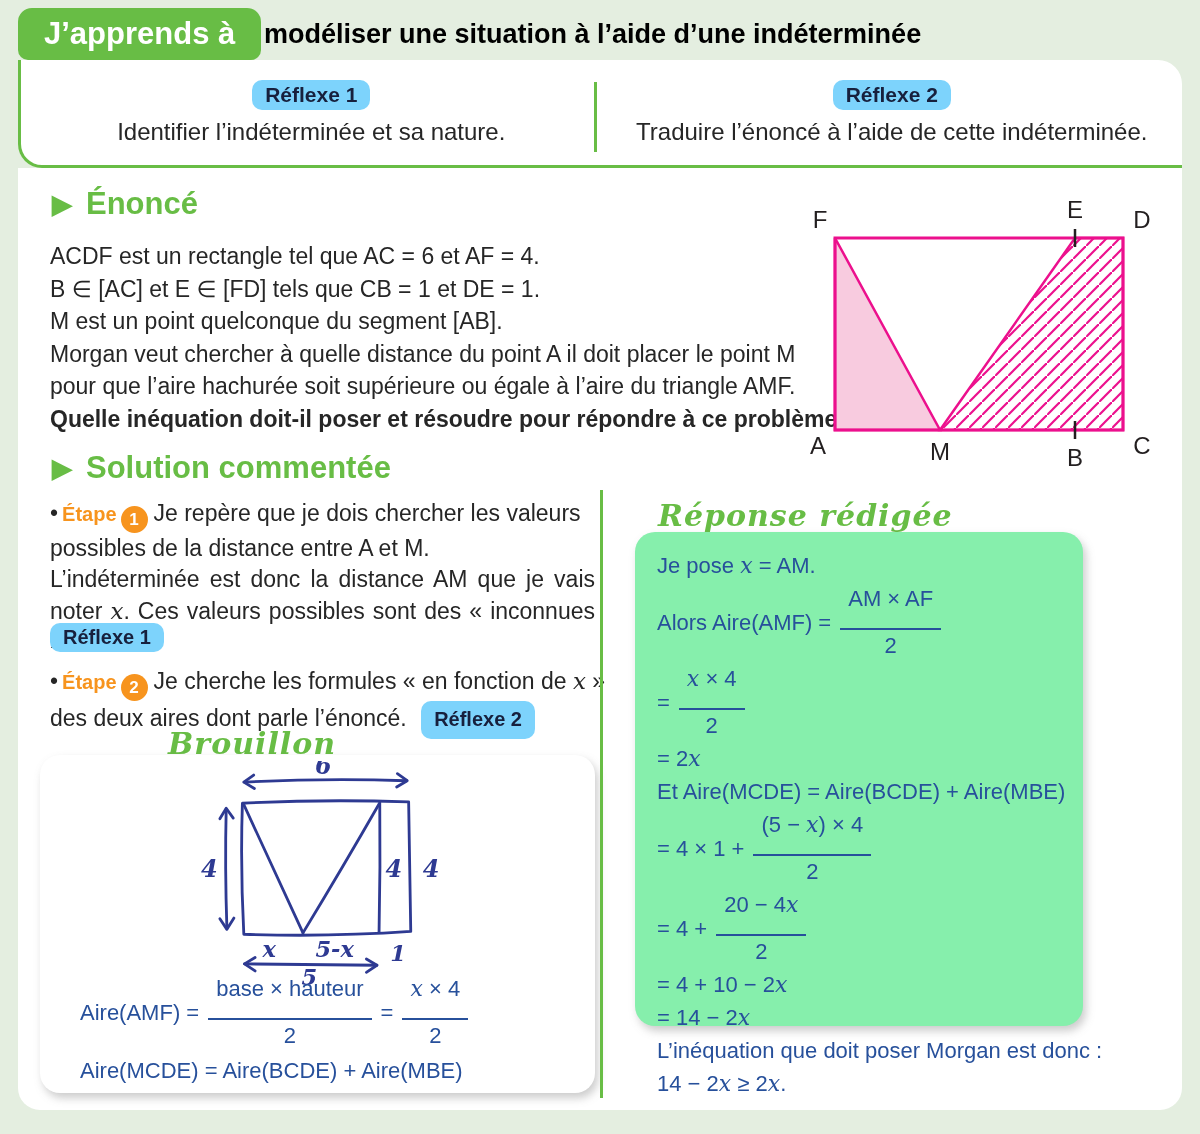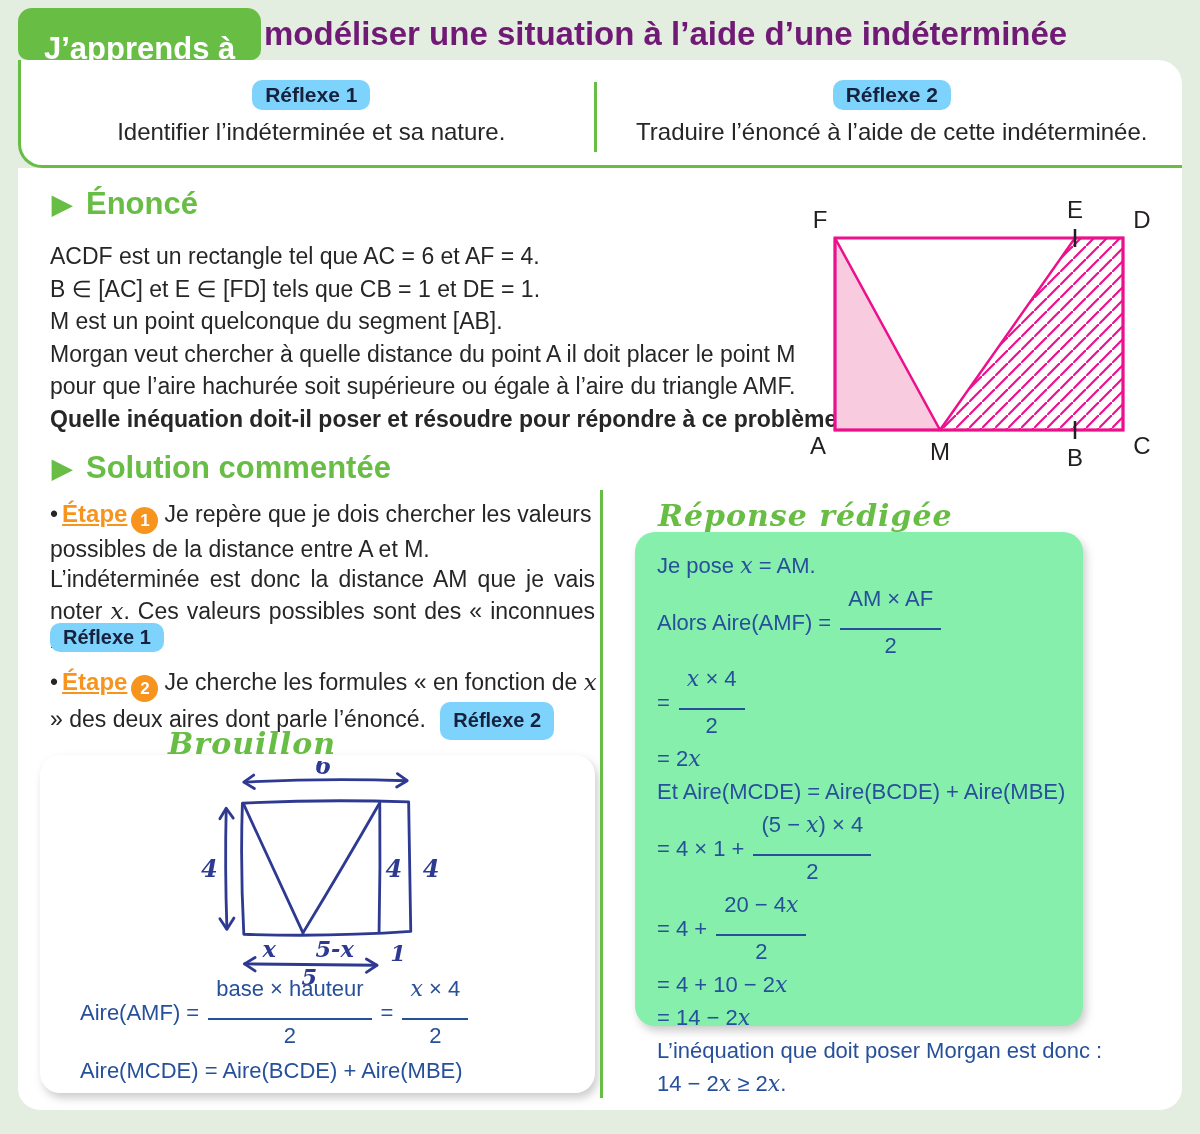--- a/index.html
+++ b/index.html
@@ -9,26 +9,26 @@
     font-family:"Liberation Sans", sans-serif;
     color:#262626;
     position:relative;
     overflow:hidden;
   }
   .hdr-badge {
     position:absolute; left:18px; top:8px; height:52px;
     background:#68bd45; color:#ffffff;
     border-radius:14px 14px 10px 10px;
     font-size:31px; font-weight:bold;
-    line-height:52px; padding:15px 26px;
+    line-height:52px; padding:0 26px;
     z-index:3;
   }
   .hdr-title {
     position:absolute; left:264px; top:8px; height:52px;
-    color:#701a75; font-size:33px; font-weight:bold; line-height:52px;
+    color:#000000; font-size:27px; font-weight:bold; line-height:52px;
     white-space:nowrap;
   }
   .top-card {
     position:absolute; left:18px; top:60px; width:1164px; height:108px;
     background:#ffffff;
     border-left:3px solid #68bd45;
     border-bottom:3px solid #68bd45;
     border-radius:0 24px 0 24px;
     display:flex;
   }
@@ -60,21 +60,21 @@
   .enonce-text {
     position:absolute; left:32px; top:72px; width:770px;
     font-size:23px; line-height:32.5px; white-space:nowrap;
   }
   .enonce-text .bold { font-weight:bold; }
   .fig-main { position:absolute; left:782px; top:26px; }
   .fig-label { font-size:24px; fill:#231f20; font-family:"Liberation Sans",sans-serif; }
   .para { position:absolute; font-size:23px; line-height:31.5px; }
   .just { text-align:justify; }
   .bullet { color:#262626; margin-right:4px; }
-  .etape { color:#f7941e; font-weight:bold; font-size:24px;text-decoration:underline; }
+  .etape { color:#f7941e; font-weight:bold; font-size:20px; }
   .stepnum {
     display:inline-flex; align-items:center; justify-content:center;
     width:27px; height:27px; border-radius:50%;
     background:#f7941e; color:#fff; font-weight:bold; font-size:17px;
     vertical-align:-4px; margin:0 6px 0 4px;
   }
   .hw {
     font-family:"DejaVu Serif", serif; font-style:italic; font-weight:bold;
   }
   .hw-title {

